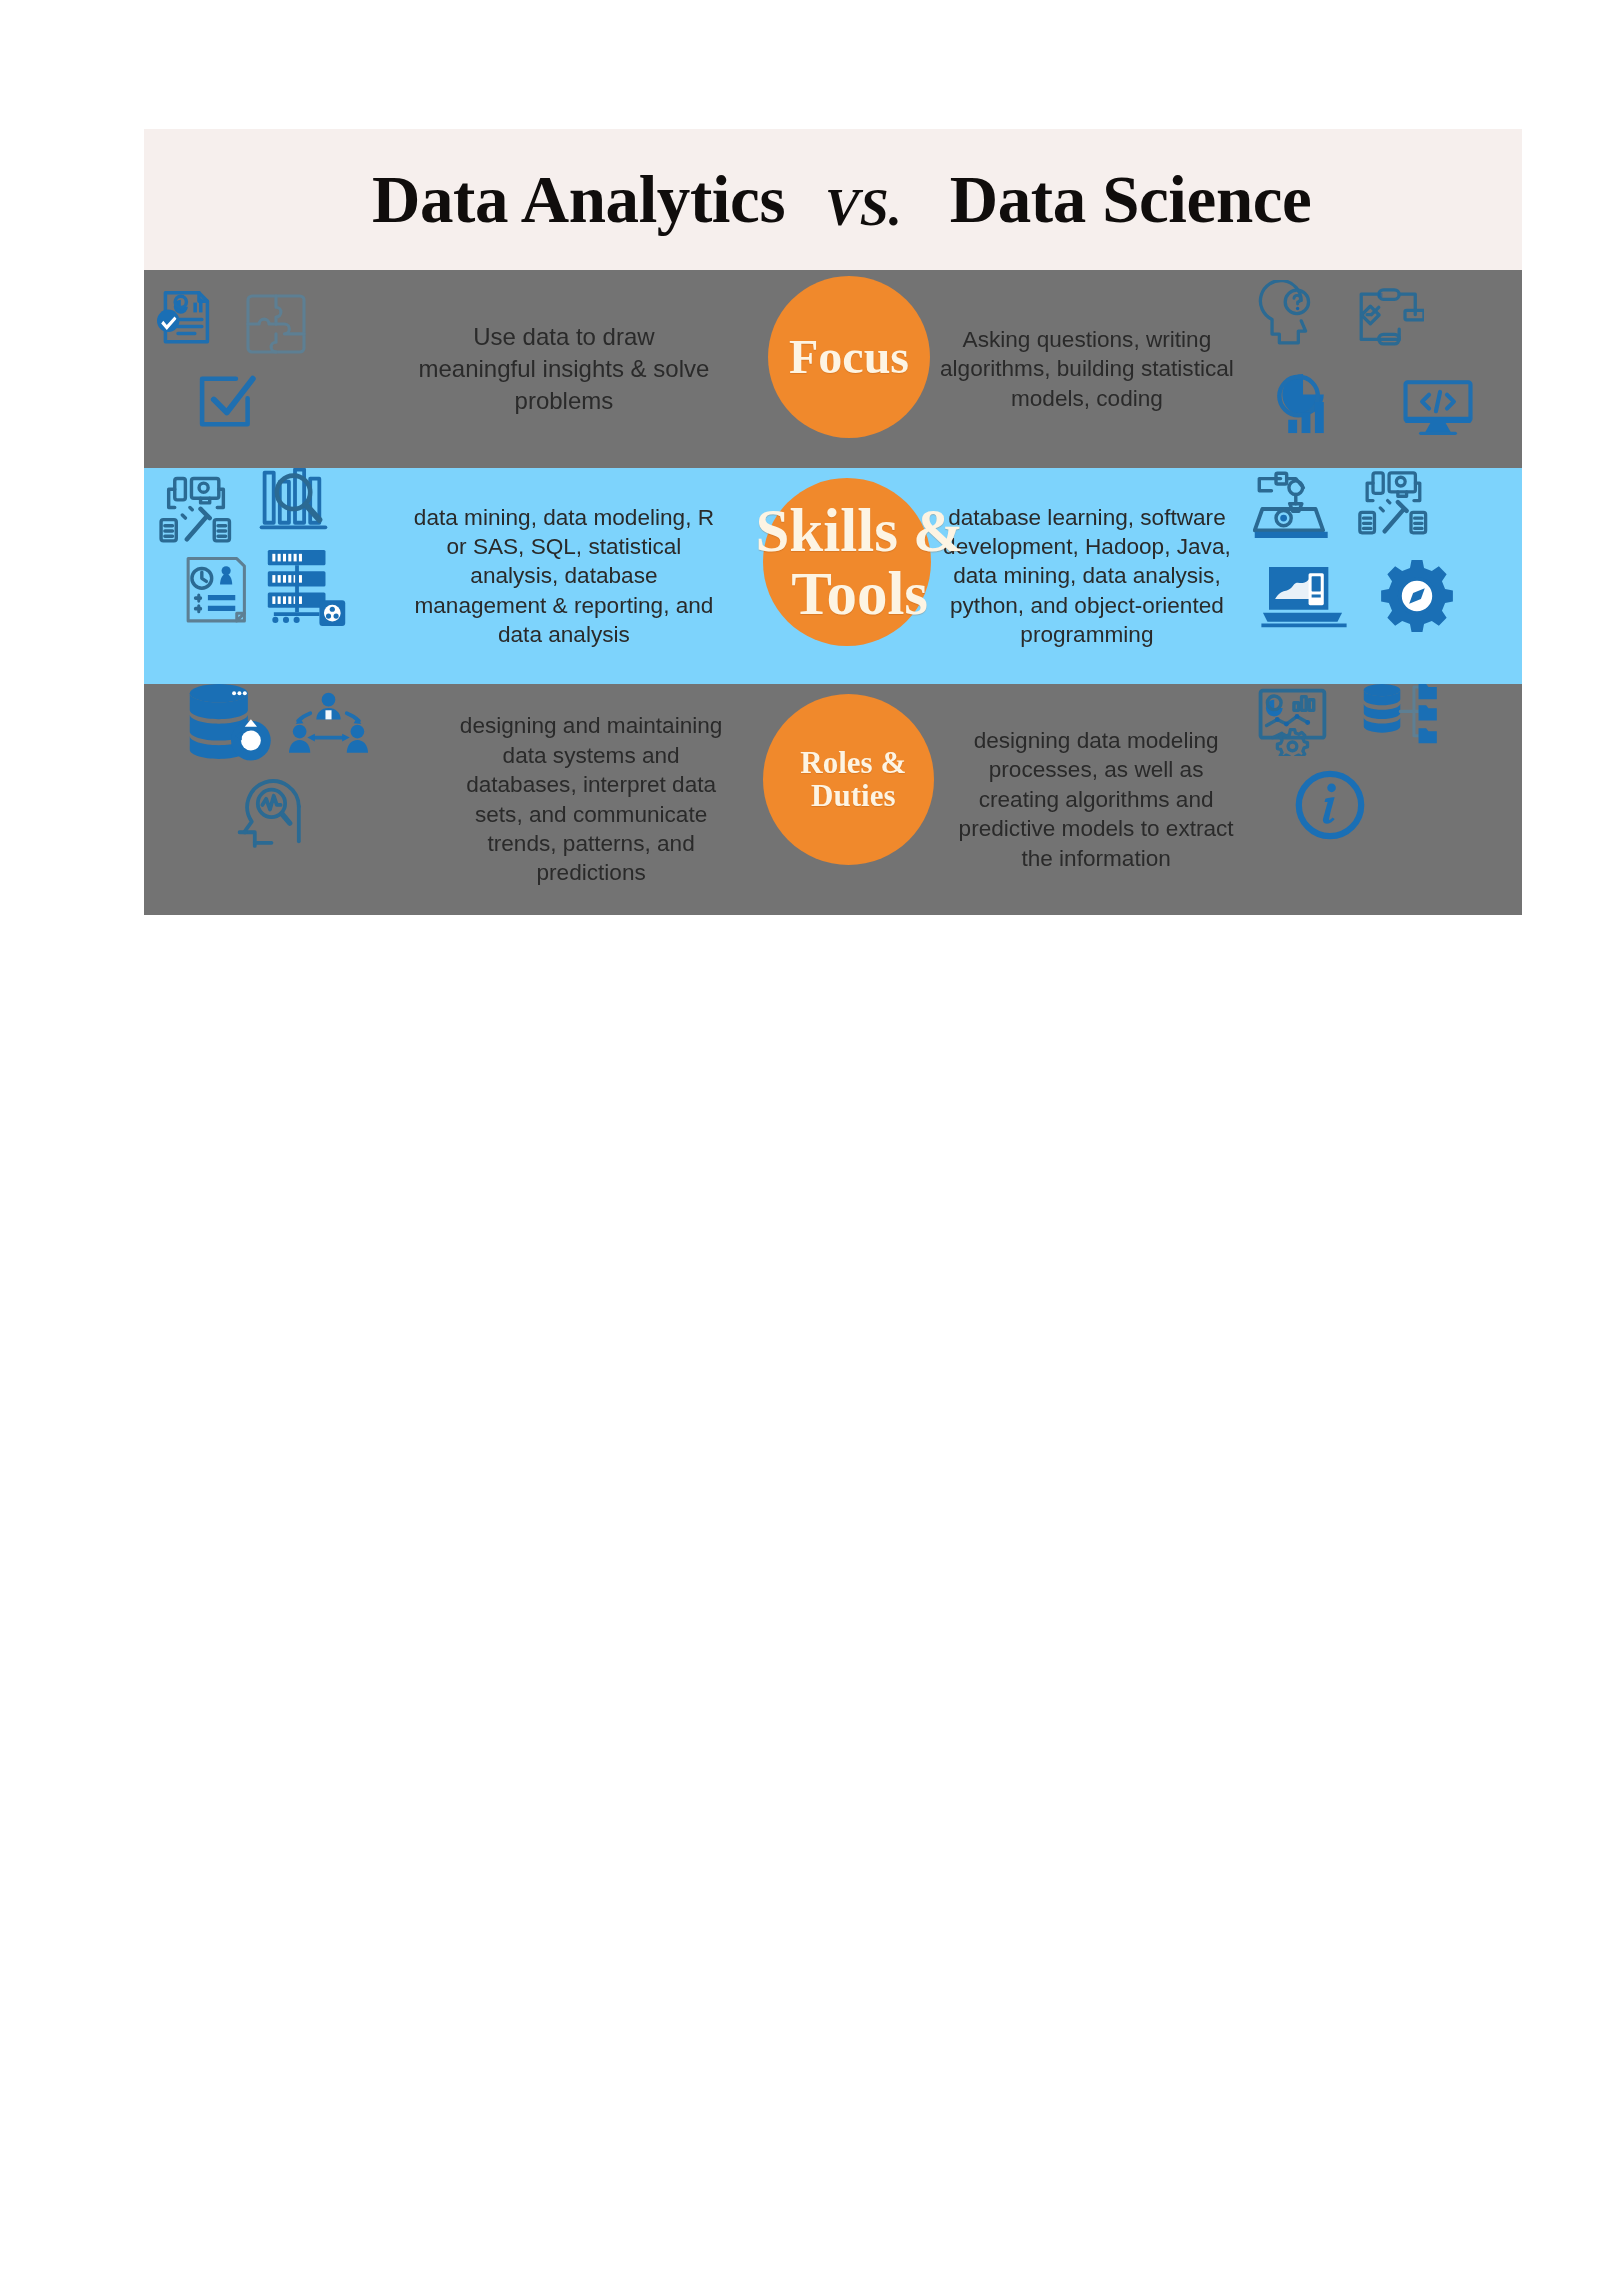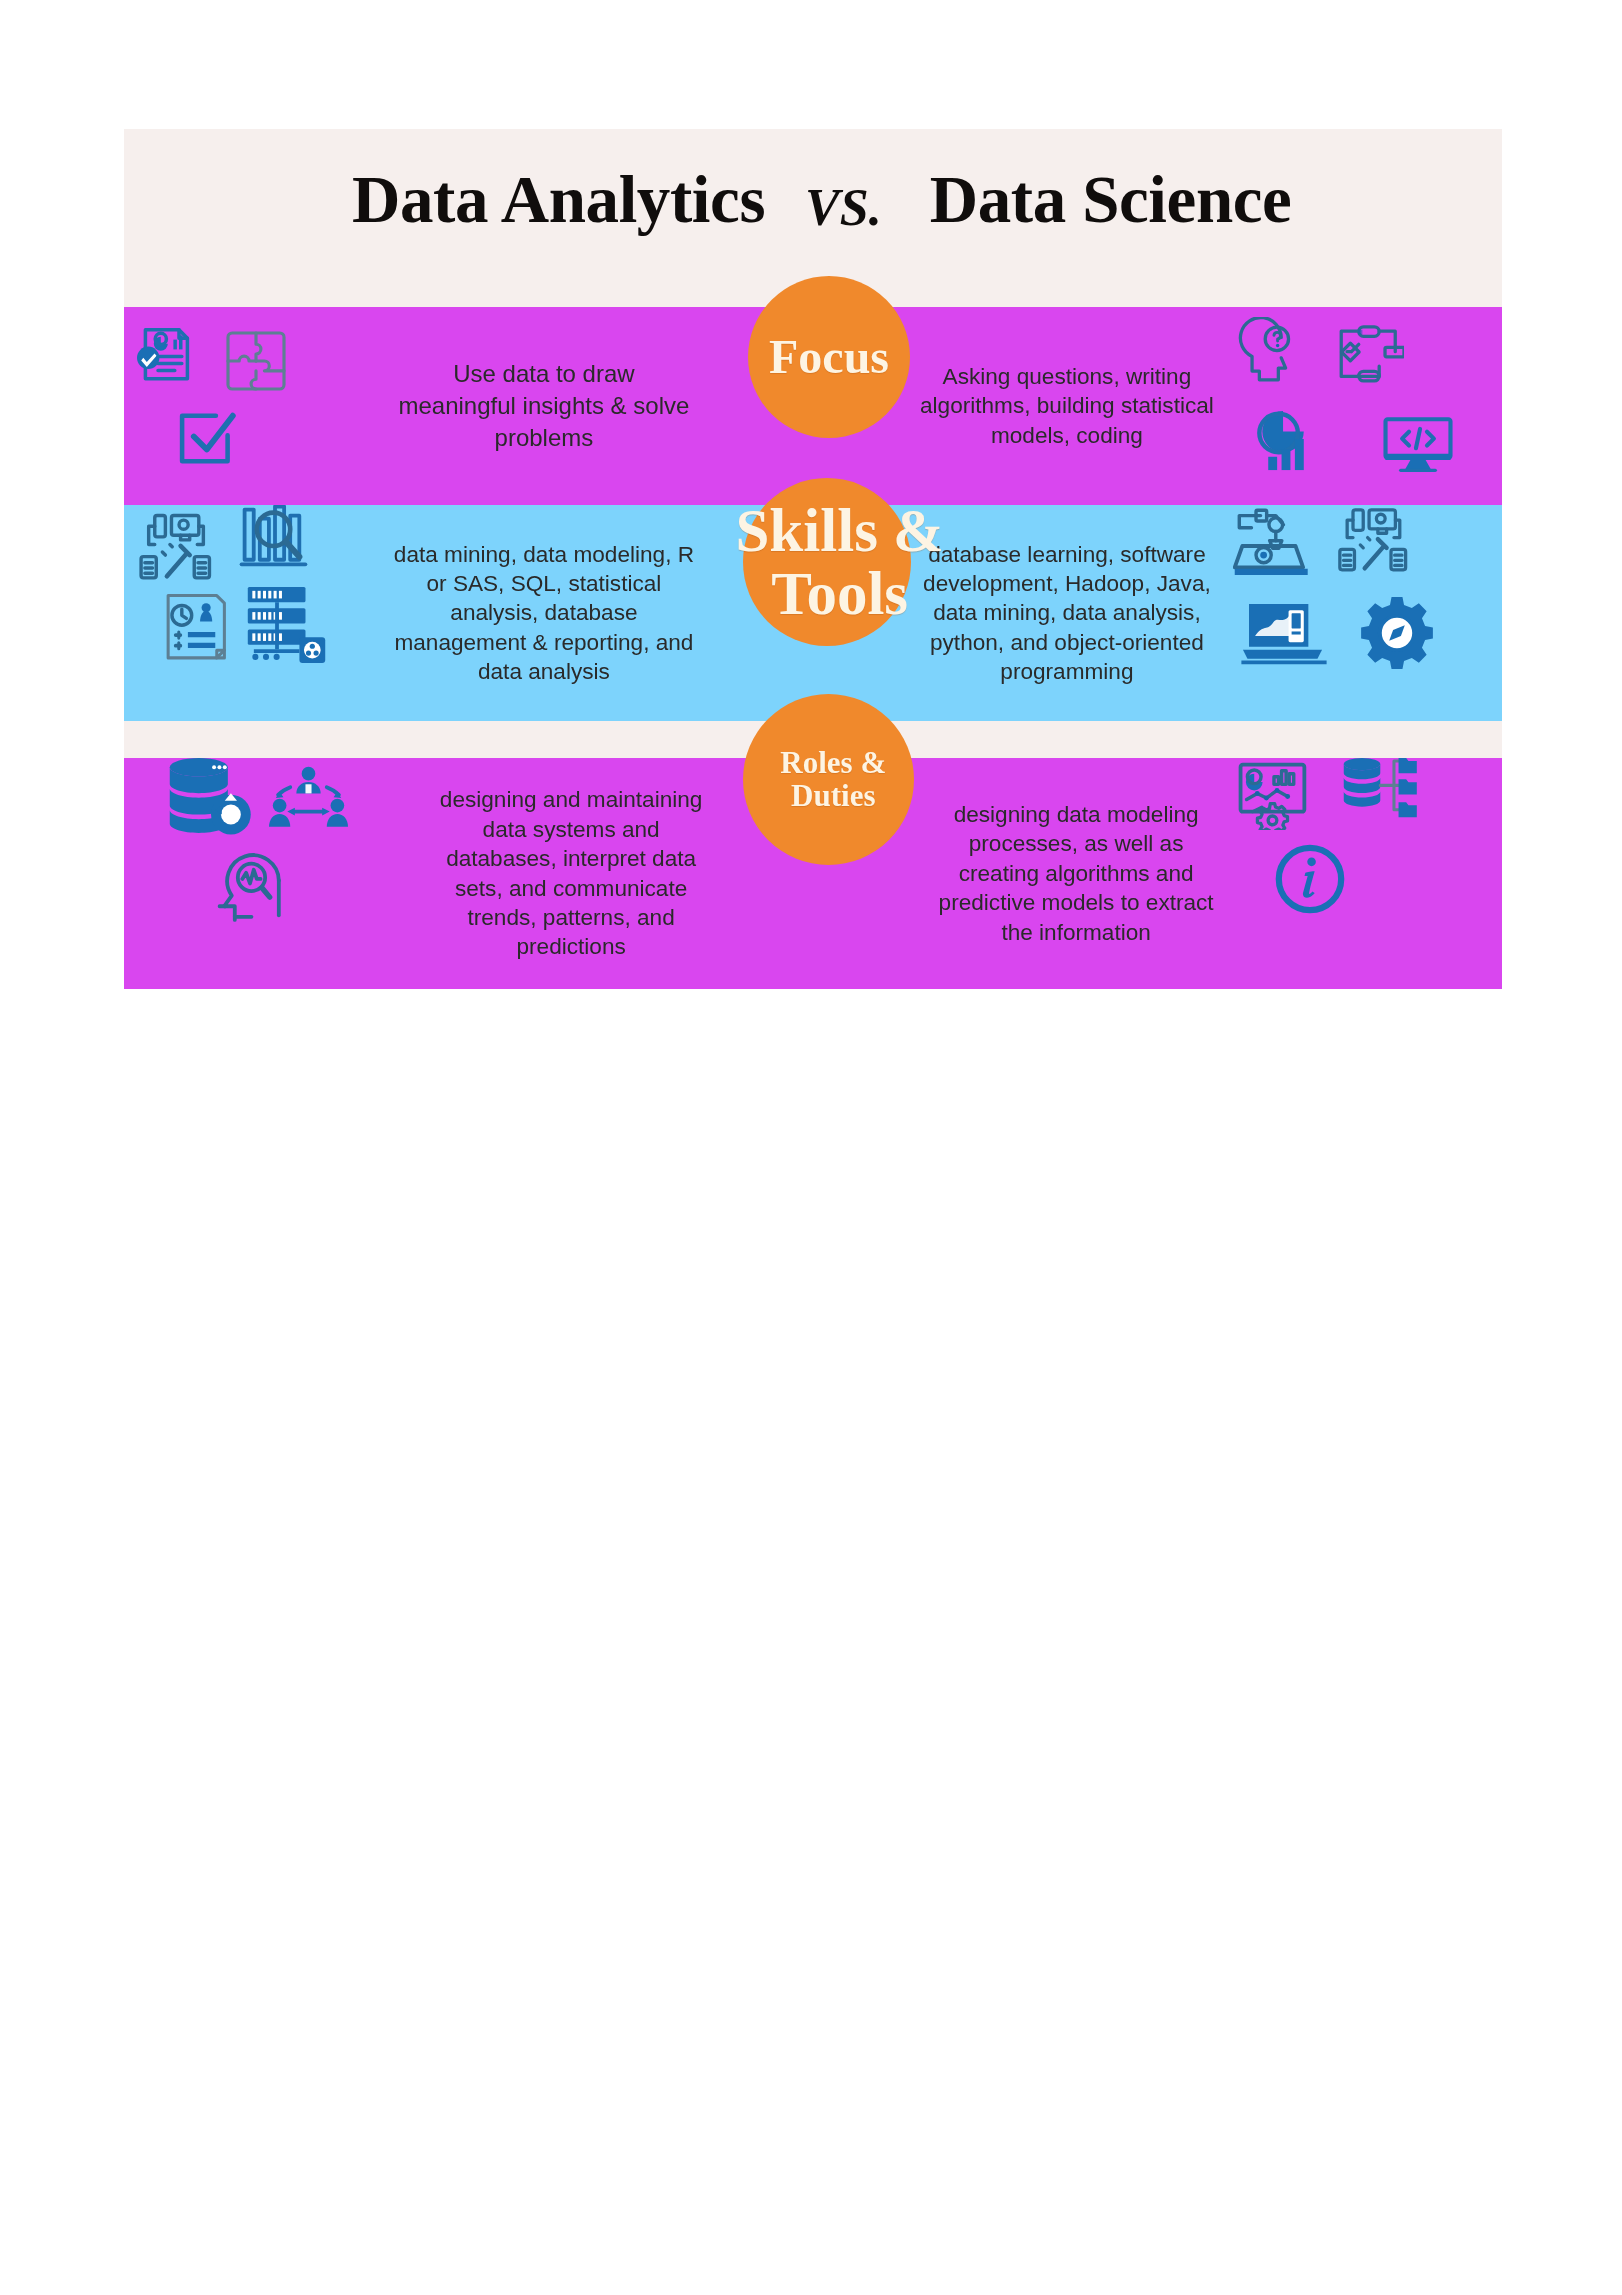--- a/index.html
+++ b/index.html
@@ -12,21 +12,21 @@
     width: 1623px;
     height: 2295px;
     font-family: "Liberation Sans", sans-serif;
     position: relative;
     overflow: hidden;
   }
 
   
   #infographic {
     position: absolute;
-    left: 124px;
+    left: 144px;
     top: 129px;
     width: 1378px;
     height: 786px;
     background: #f6efed;
   }
 
   
   .header {
     height: 141px;
     background: #f6efed;
@@ -58,21 +58,21 @@
   .title-left  { padding-left: 17.4px; padding-right: 8px; }
   .title-right { padding-left: 16px; }
 
   
   .row {
     position: relative;
     display: flex;
     align-items: stretch;
     box-sizing: border-box;
   }
-  .row.gray  { background: #d946ef; margin-top: 37px; }
+  .row.gray  { background: #737373; }
   .row.cream { background: #7dd3fc; }
   .row-1 { height: 198px; }
   .row-2 { height: 216px; }
   .row-3 { height: 231px; padding-left: 36px; }
 
   
   .icon-cluster {
     position: relative;
     width: 261px;
     flex: 0 0 261px;

